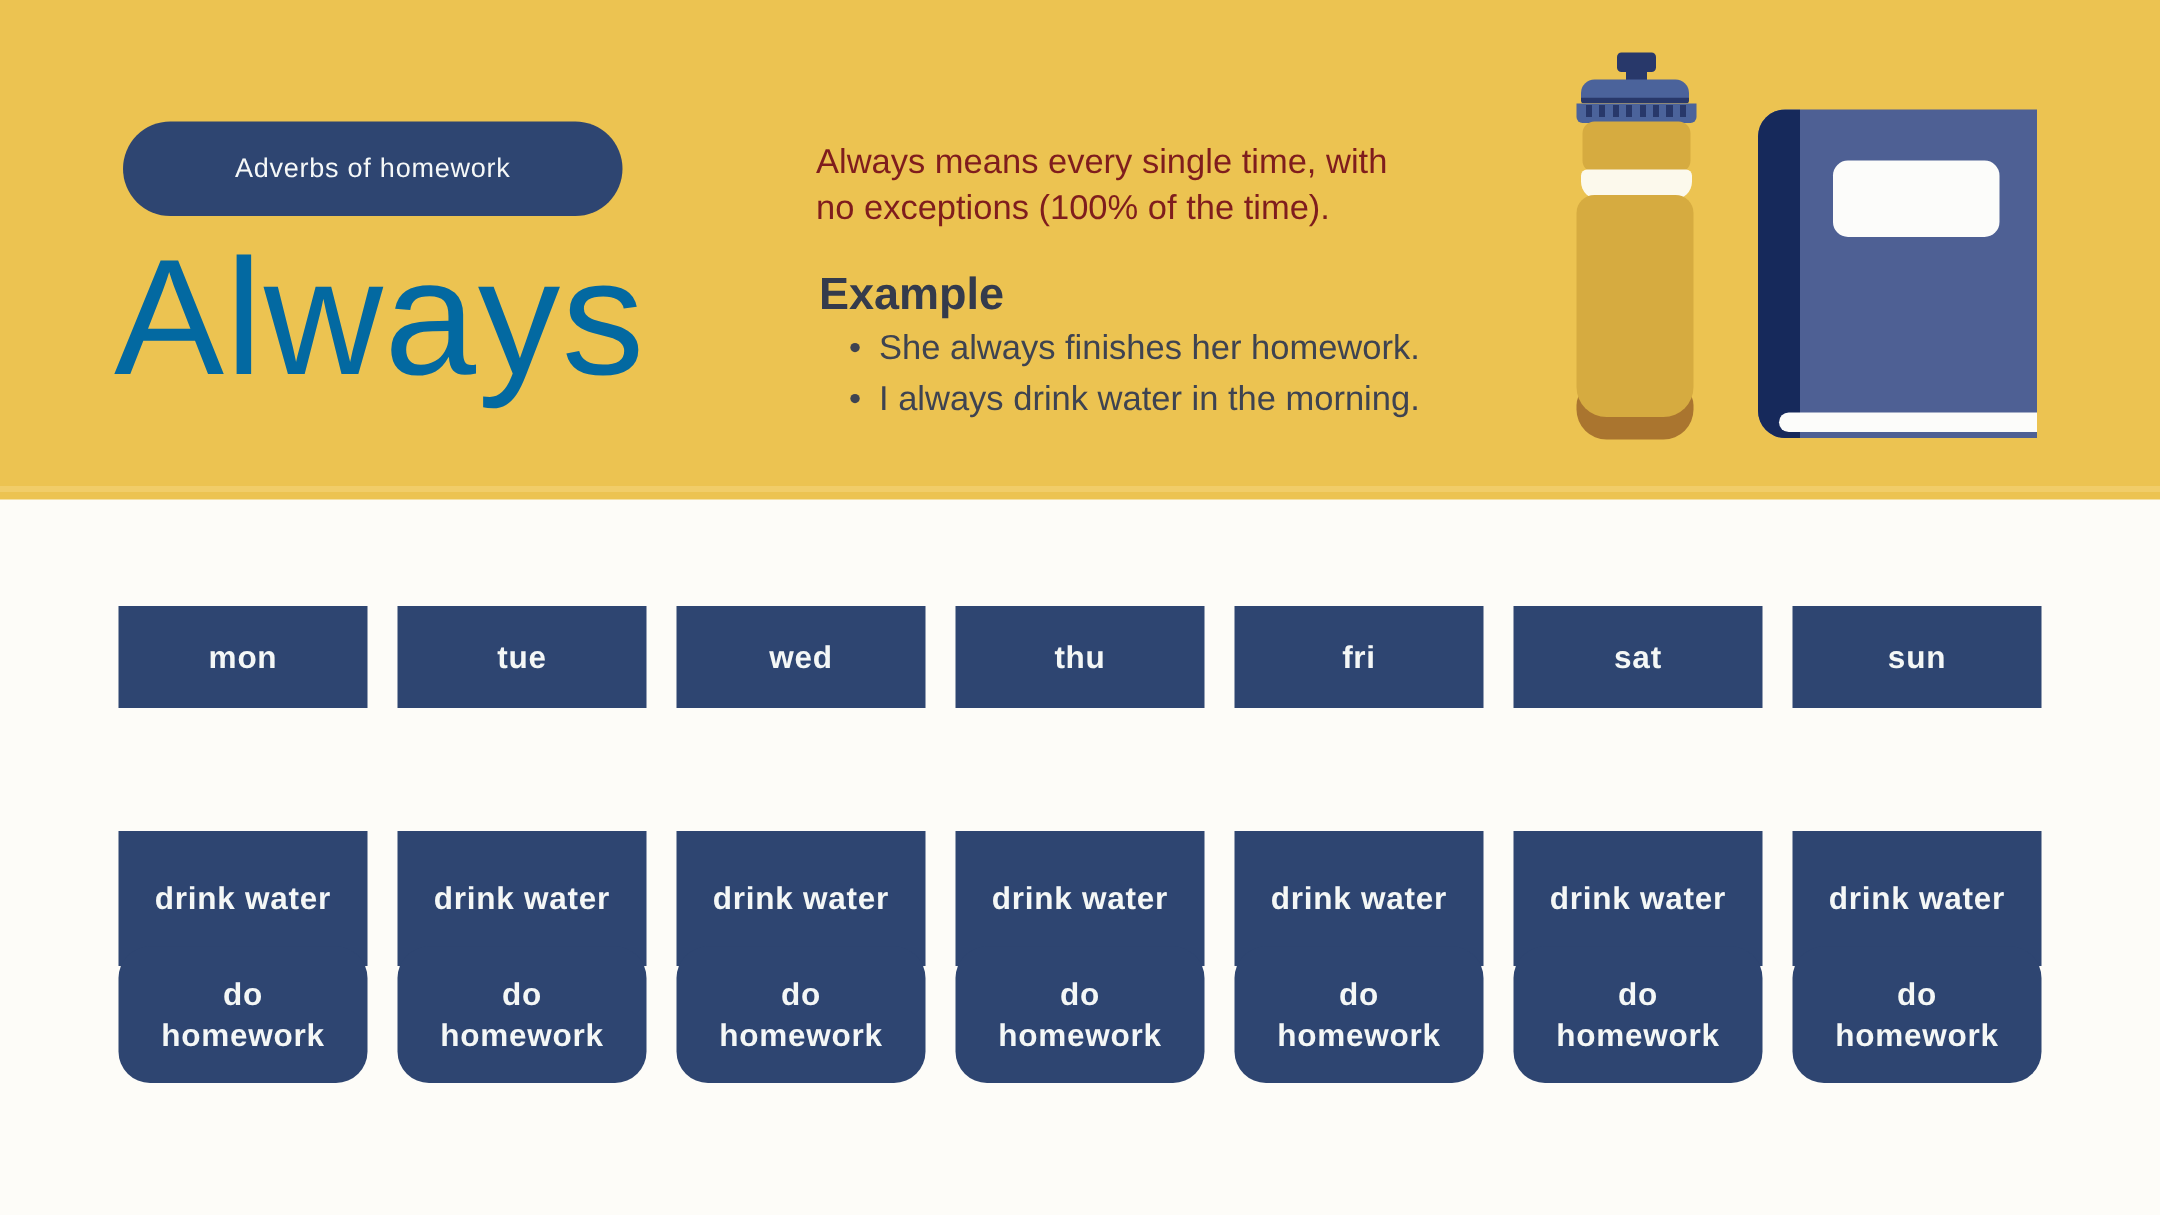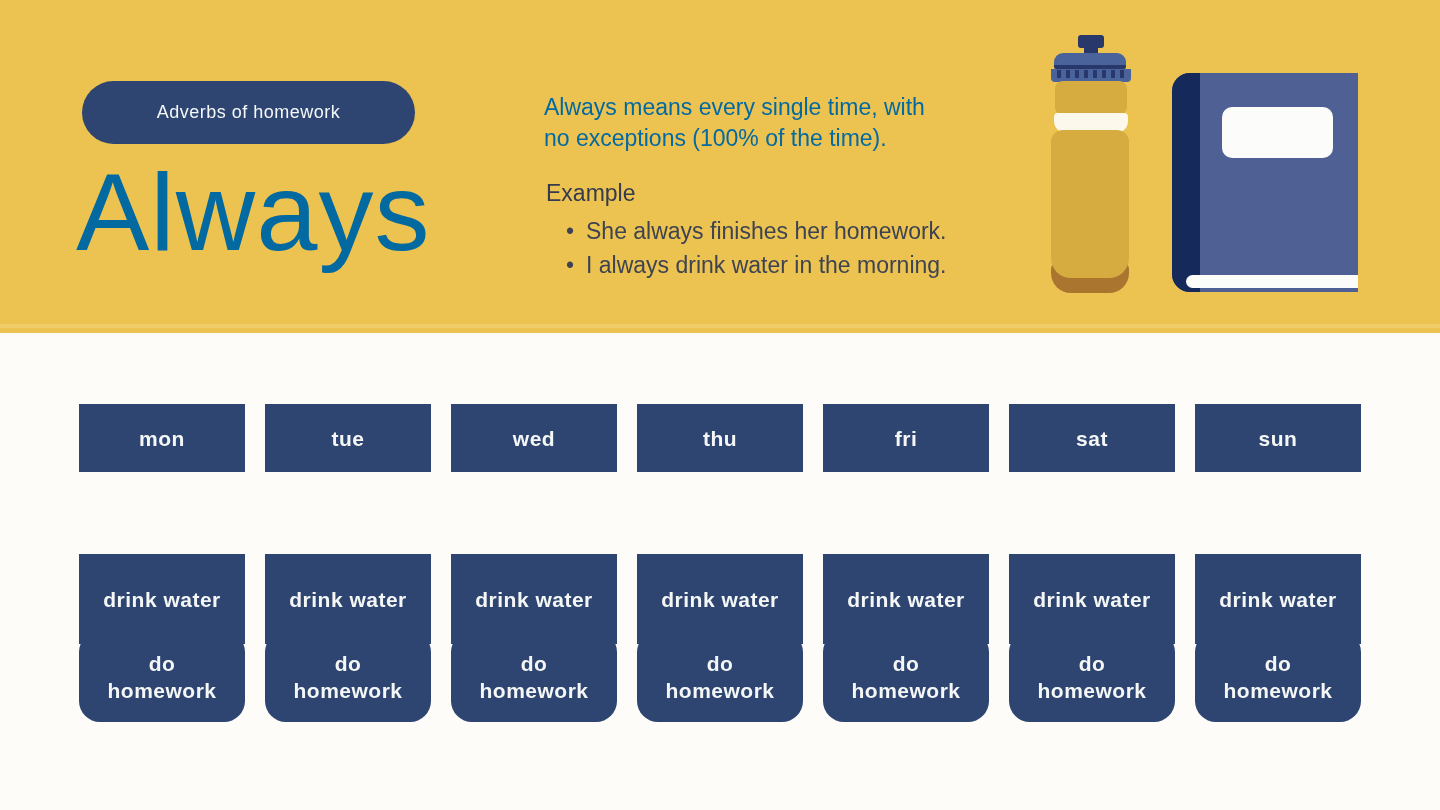--- a/index.html
+++ b/index.html
@@ -11,23 +11,23 @@
   .header { position:absolute; left:0; top:0; width:1440px; height:333px; background:#ECC351; }
   .header-strip { position:absolute; left:0; bottom:5px; width:100%; height:4px; background:#F1CD69; }
 
   .badge { position:absolute; left:82px; top:81px; width:333px; height:63px;
            background:#2E4571; border-radius:32px; display:flex; align-items:center; justify-content:center; }
   .badge span { color:#F5F8F8; font-size:18px; letter-spacing:0.5px; }
 
   .title { position:absolute; left:76px; top:157px; font-size:110px; line-height:110px;
            font-weight:400; letter-spacing:1px; color:#0369a1; }
 
-  .desc { position:absolute; left:544px; top:92px; font-size:23px; line-height:31px; color:#0369a1; }
+  .desc { position:absolute; left:544px; top:92px; font-size:23px; line-height:31px; color:#7f1d1d; }
 
-  .example-heading { position:absolute; left:546px; top:180px; font-size:23px; font-weight:normal; color:#343B4C; }
+  .example-heading { position:absolute; left:546px; top:180px; font-size:30px; font-weight:bold; color:#343B4C; }
 
   .bullets { position:absolute; left:566px; top:215px; font-size:23px; color:#3E4351; }
   .bullet-row { line-height:33.5px; white-space:nowrap; }
   .bullet-dot { display:inline-block; width:20px; }
 
   
   .bottle-part { position:absolute; }
   .bottle-knob   { left:1078px; top:35px;  width:26px; height:13px; background:#28386A; border-radius:3px; }
   .bottle-stem   { left:1084px; top:47px;  width:14px; height:8px;  background:#28386A; }
   .bottle-dome   { left:1054px; top:53px;  width:72px; height:16px; background:#4B639B;

